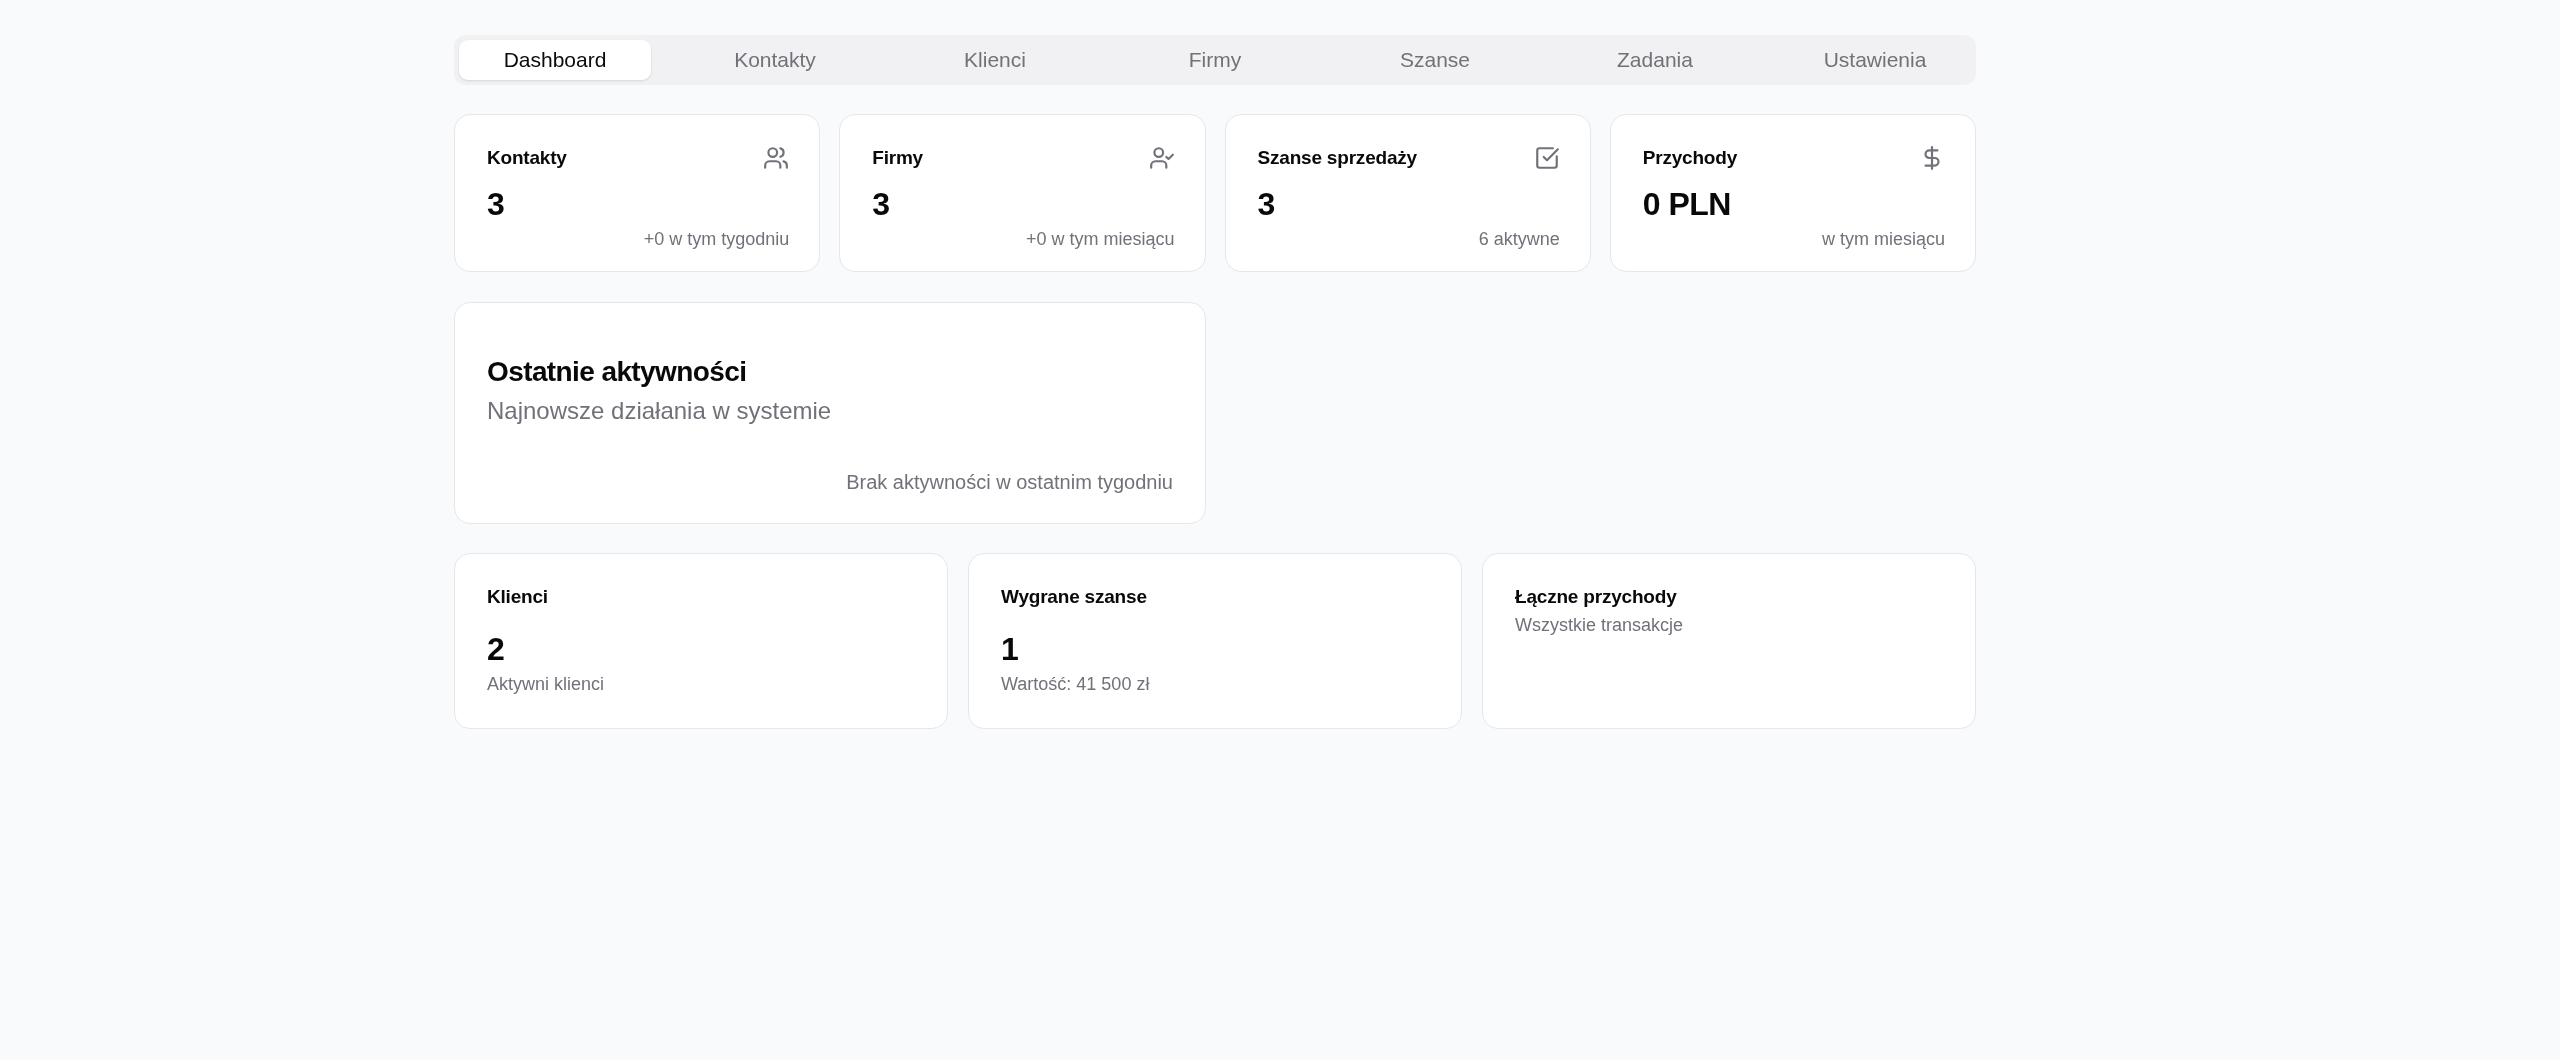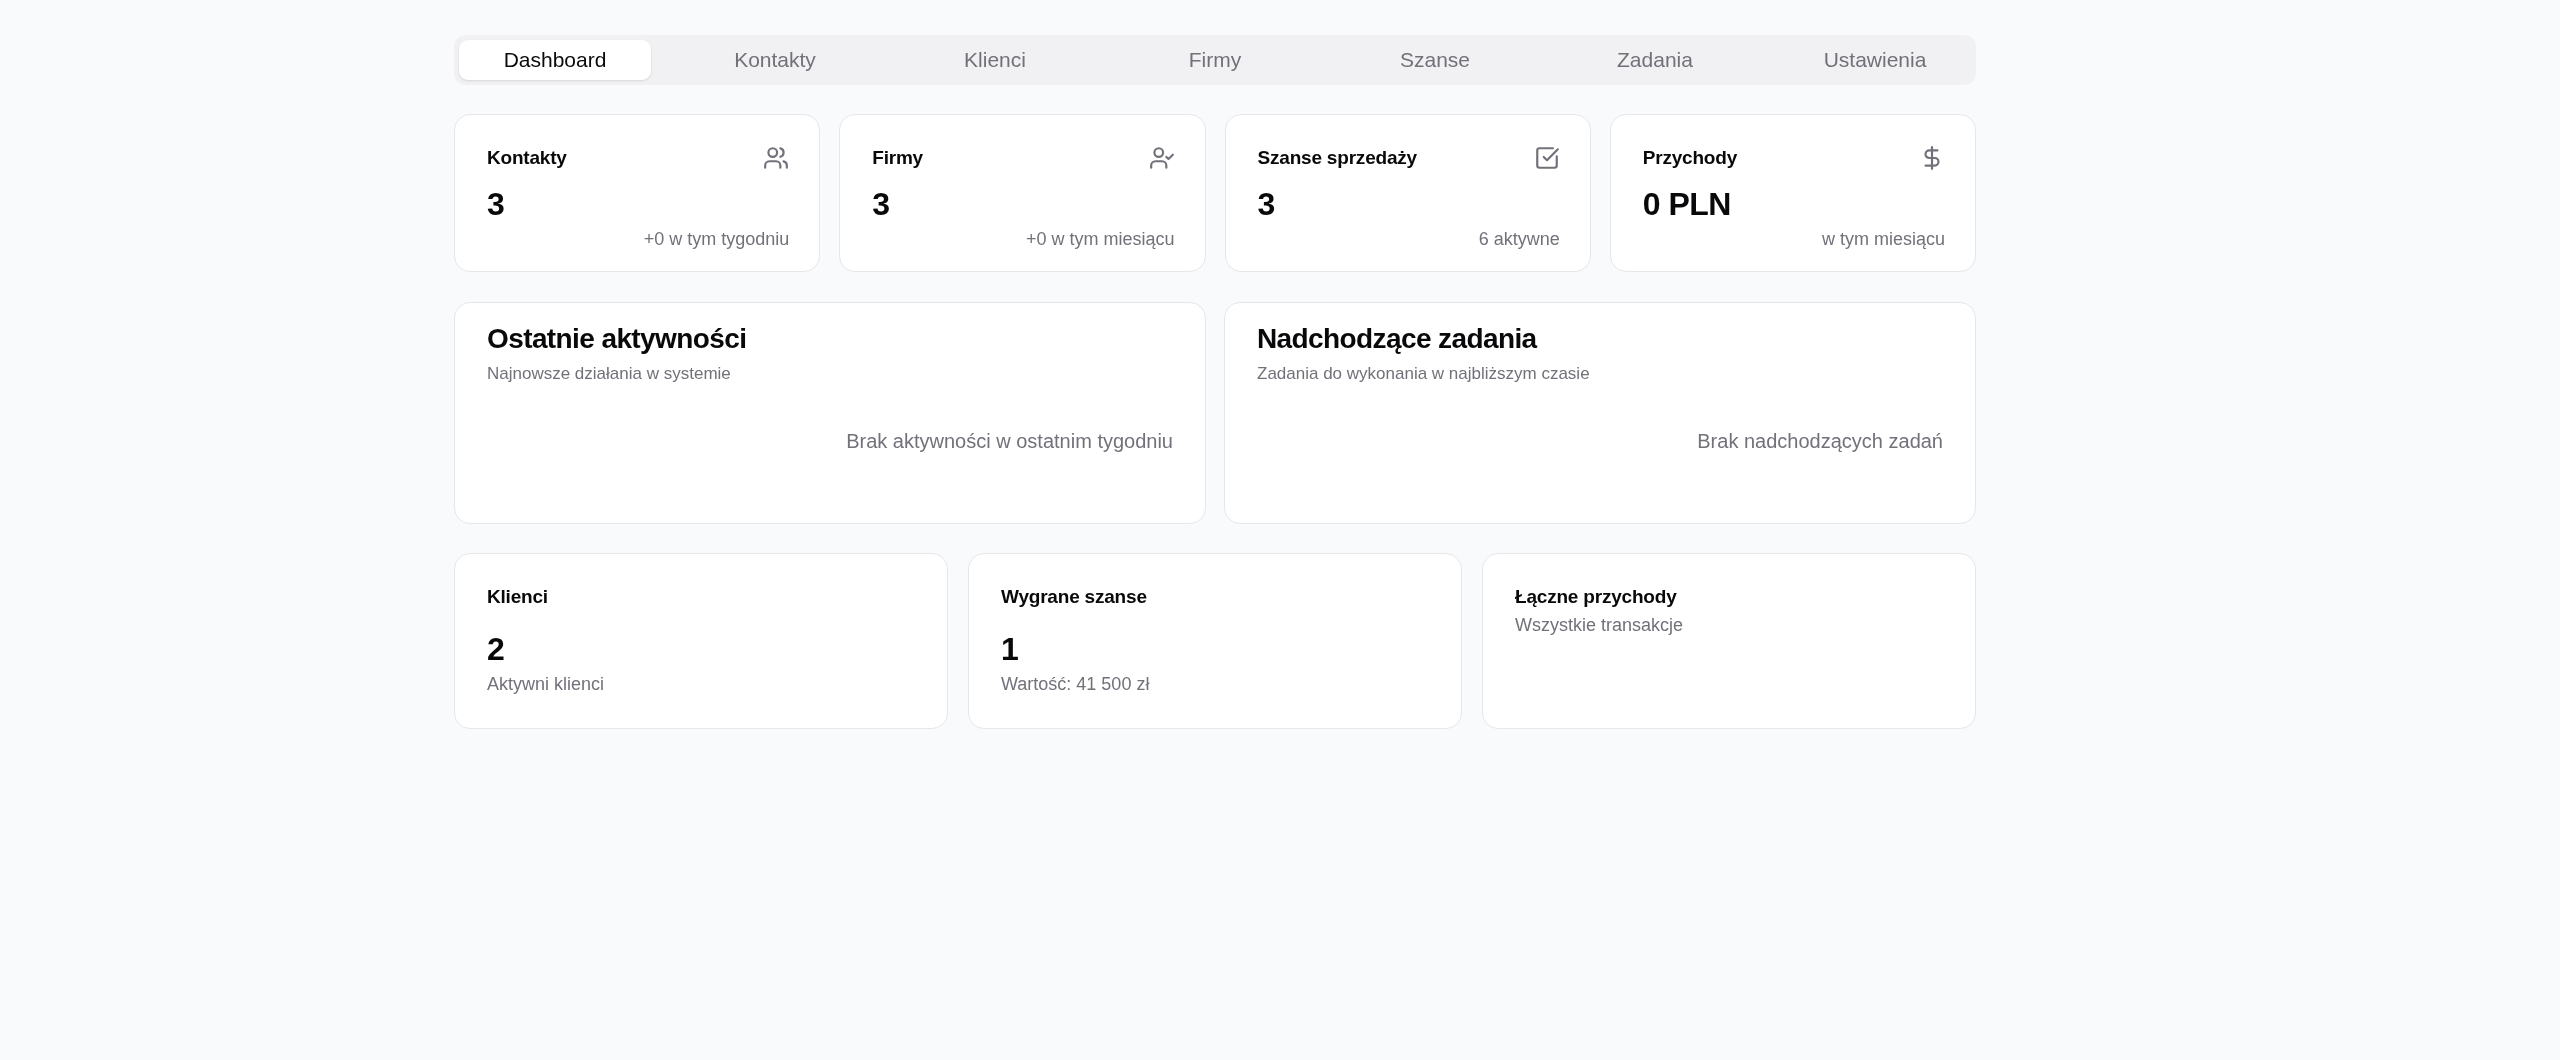--- a/index.html
+++ b/index.html
@@ -42,23 +42,23 @@
   .stat-icon { width:26px; height:26px; color:#71717a; flex:0 0 auto; }
   .stat-icon svg { width:26px; height:26px; display:block; }
   .stat-value { font-size:32px; font-weight:700; letter-spacing:-0.5px; margin-top:16px; line-height:1.1; }
   .stat-sub { font-size:18px; color:#71717a; margin-top:7px;text-align:right; }
 
   
   .panels-row {
     display:grid; grid-template-columns:repeat(2,1fr); gap:18px;
     margin-bottom:29px;
   }
-  .panel { height:222px; padding:20px 32px 0 32px; }
+  .panel { height:222px; padding:53px 32px 0 32px; }
   .panel-title { font-size:28px; font-weight:700; letter-spacing:-0.6px; }
-  .panel-sub { font-size:17px; color:#71717a; margin-top:9px; }
+  .panel-sub { font-size:24px; color:#71717a; margin-top:9px; }
   .panel-empty { font-size:20px; color:#71717a; text-align:right; margin-top:46px; }
 
   
   .summary-row { display:grid; grid-template-columns:repeat(3,1fr); gap:20px; }
   .summary-card { height:176px; padding:32px 30px 0 32px; }
   .summary-title { font-size:19px; font-weight:700; letter-spacing:-0.2px; }
   .summary-value { font-size:32px; font-weight:700; letter-spacing:-0.5px; margin-top:24px; line-height:1.1; }
   .summary-sub { font-size:18px; color:#71717a; margin-top:7px; }
 </style>
 </head>
@@ -140,25 +140,20 @@
   </div>
 
   <div class="panels-row">
 
     <div class="card panel">
       <div class="panel-title">Ostatnie aktywności</div>
       <div class="panel-sub">Najnowsze działania w systemie</div>
       <div class="panel-empty">Brak aktywności w ostatnim tygodniu</div>
     </div>
 
-    <div class="card panel">
-      <div class="panel-title">Nadchodzące zadania</div>
-      <div class="panel-sub">Zadania do wykonania w najbliższym czasie</div>
-      <div class="panel-empty">Brak nadchodzących zadań</div>
-    </div>
 
   </div>
 
   <div class="summary-row">
 
     <div class="card summary-card">
       <div class="summary-title">Klienci</div>
       <div class="summary-value">2</div>
       <div class="summary-sub">Aktywni klienci</div>
     </div>

